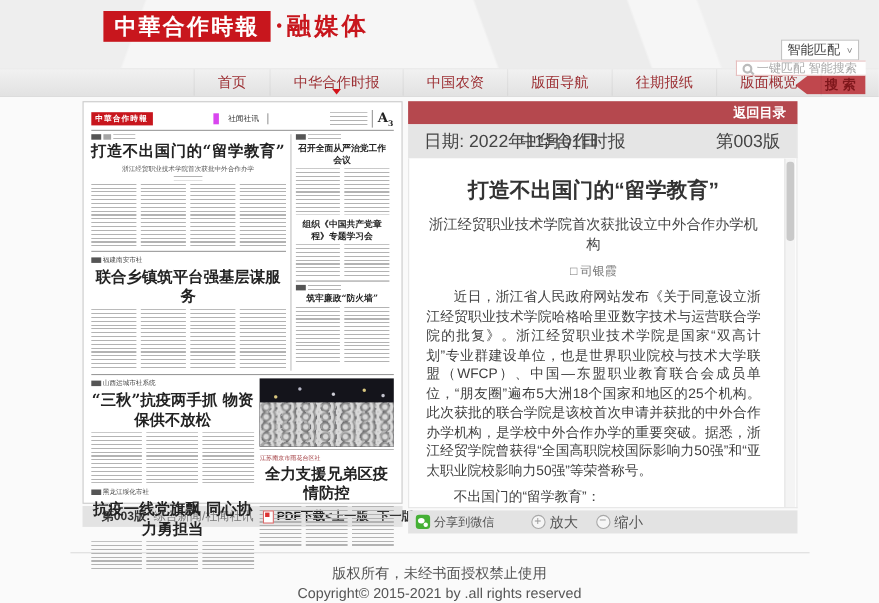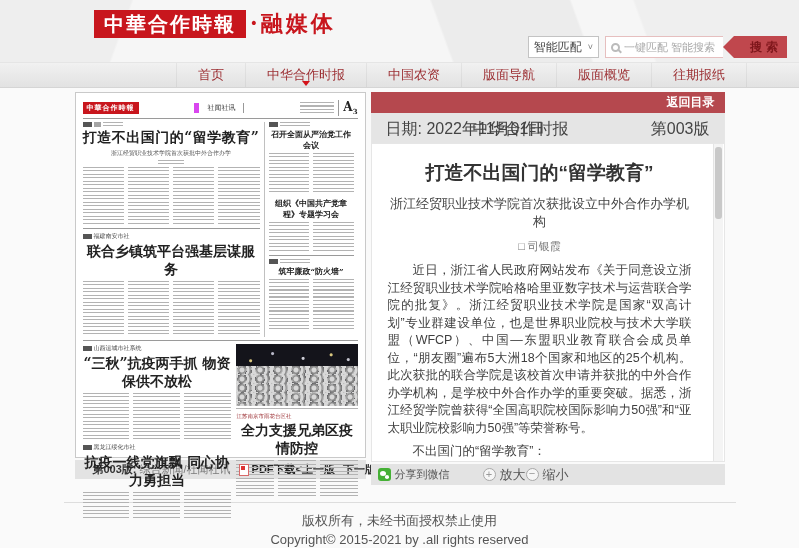--- a/index.html
+++ b/index.html
@@ -16,21 +16,21 @@
       #f6f6f6;
   }
   .brand { position:absolute; left:94px; top:9px; text-align:center; }
   .brand-row { display:flex; align-items:center; }
   .logo-box { background:#c8161d; color:#fff; font-family:"DejaVu Serif", serif; font-weight:bold;
               font-size:20px; line-height:26px; padding:1px 10px; letter-spacing:2px; }
   .logo-suffix { color:#c8161d; font-family:"DejaVu Serif", serif; font-weight:bold; font-size:22px;
                  margin-left:4px; letter-spacing:3px; }
   .site-url { color:#b5b5b5; font-weight:bold; font-size:14px; letter-spacing:6px; margin-top:3px; }
 
-  .search { position:absolute; right:12px; top:36px; display:flex; align-items:center; height:22px; }
+  .search { position:absolute; right:12px; top:36px; display:flex; align-items:flex-end; height:22px;flex-direction:column; }
   .select-box { height:22px; background:#fff; border:1px solid #c3c3c3; font-size:12px; color:#444;
                 display:flex; align-items:center; padding:0 5px; gap:6px; margin-right:6px; }
   .select-arrow { font-size:9px; color:#777; }
   .search-field { height:22px; width:118px; background:#fff; border:1px solid #e6bfbf; border-right:none;
                   display:flex; align-items:center; padding:0 5px; }
   .mag { width:9px; height:9px; border:2px solid #bbb; border-radius:50%; position:relative; flex:0 0 auto; margin-right:4px;}
   .mag::after { content:''; position:absolute; width:5px; height:2px; background:#bbb;
                 transform:rotate(45deg); right:-4px; bottom:-2px; }
   .search-field input { border:none; outline:none; width:100%; font-size:11px; color:#555; background:transparent; }
   .search-field input::placeholder { color:#a9a9a9; }
@@ -84,21 +84,21 @@
   .a-author { text-align:center; font-size:11px; color:#777; margin-top:8px; }
   .a-body { margin-top:8px; }
   .a-body p { font-size:12.5px; line-height:17.5px; color:#3f3f3f; text-indent:2em; text-align:justify; margin-bottom:6px; }
 
   .share-bar { height:21px; margin-top:2px; background:#e3e3e3; position:relative; display:flex; align-items:center; }
   .share-left { display:flex; align-items:center; gap:4px; margin-left:7px; cursor:pointer; }
   .wx { width:13px; height:13px; background:#45b035; border-radius:3px; position:relative; }
   .wx::before { content:''; position:absolute; left:2px; top:2.5px; width:6px; height:5px; background:#fff; border-radius:50%; }
   .wx::after { content:''; position:absolute; right:1.5px; bottom:2.5px; width:4.5px; height:4px; background:#fff; border-radius:50%; }
   .share-label { font-size:11px; color:#555; }
-  .zoom-controls { position:absolute; left:112px; display:flex; align-items:center; }
+  .zoom-controls { position:absolute; left:112px; display:flex; gap:16px; align-items:center; }
   .zc { display:flex; align-items:center; gap:4px; font-size:13px; color:#555; cursor:pointer; }
   .circ { display:inline-flex; width:13px; height:13px; border:1px solid #a8a8a8; border-radius:50%;
           color:#999; align-items:center; justify-content:center; font-size:11px; line-height:1; background:#f6f6f6; }
   .circ.plus::before { content:'+'; margin-top:-1px; }
   .circ.minus::before { content:'\2212'; margin-top:-2px; }
 
   
   .footer { width:672px; margin:17px auto 0; border-top:1px solid #ddd; padding-top:8px; text-align:center; }
   .footer div { font-size:13px; color:#555; line-height:19px; }
 
@@ -184,24 +184,24 @@
     <span>中华合作时报</span>
     <i class="tri"></i>
   </div>
   <div class="nav-item">
     <span>中国农资</span>
   </div>
   <div class="nav-item">
     <span>版面导航</span>
   </div>
   <div class="nav-item">
+    <span>往期报纸</span>
+  </div>
+  <div class="nav-item">
     <span>版面概览</span>
-  </div>
-  <div class="nav-item">
-    <span>往期报纸</span>
   </div>
 </div>
 
 <div class="main">
 
   <div class="left-col">
     <div class="thumb-card">
       <div class="np">
         <div class="np-mast">
           <span class="np-logo">中華合作時報</span>

